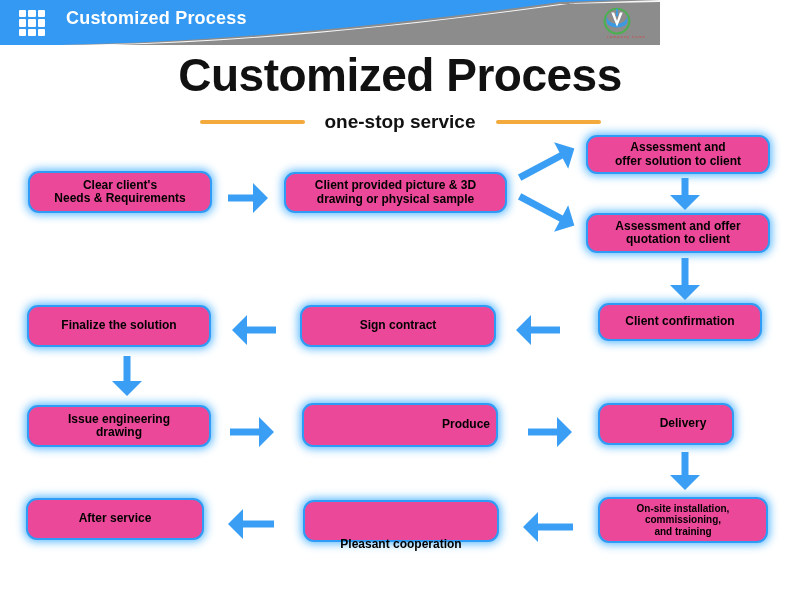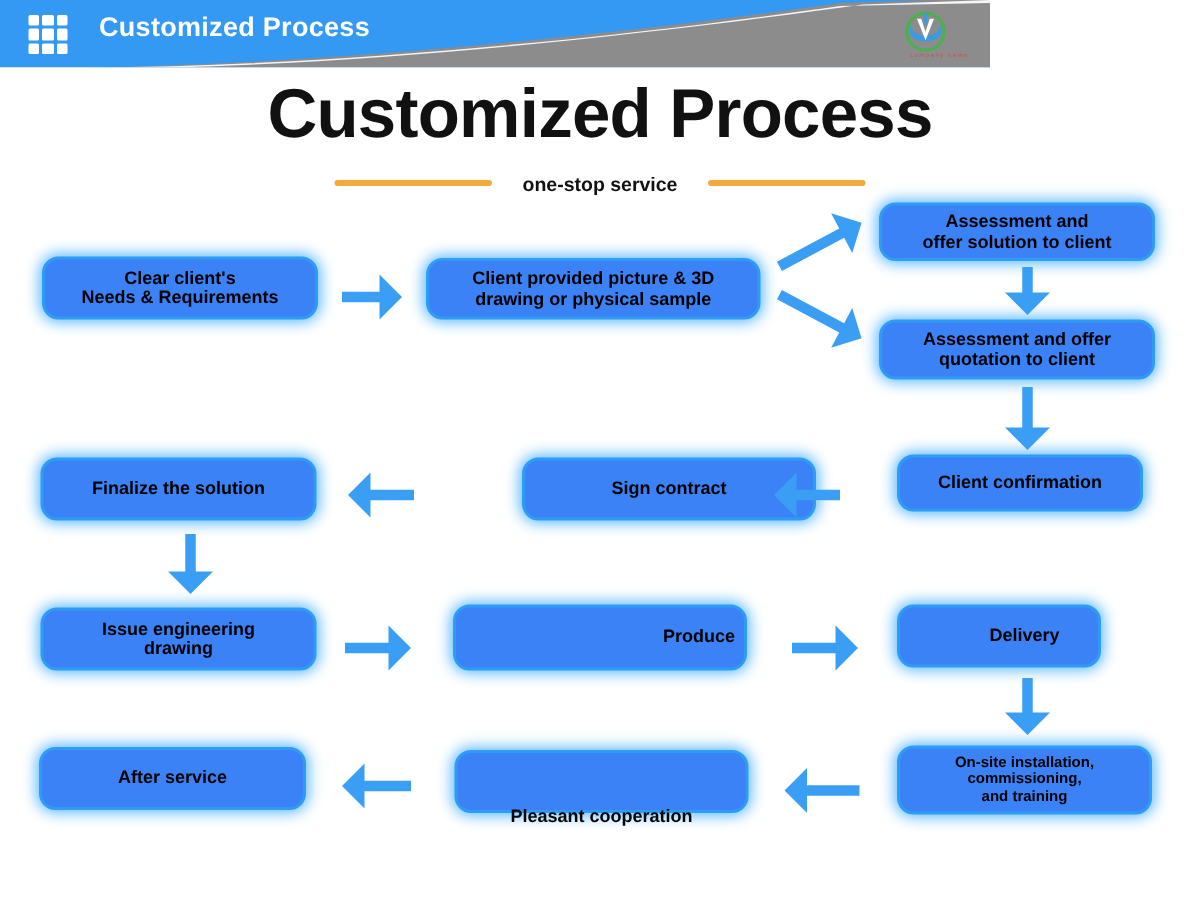--- a/index.html
+++ b/index.html
@@ -40,26 +40,26 @@
   
   #page-title {
     position:absolute; left:0; top:48px; width:800px; text-align:center;
     font-size:46px; font-weight:bold; color:#111111; letter-spacing:-0.5px;
   }
   #subtitle-row {
     position:absolute; left:0; top:109px; width:800px; height:26px;
     display:flex; align-items:center; justify-content:center; gap:20px;
   }
   .rule { width:105px; height:4px; background:#f4a93c; border-radius:2px; }
-  #subtitle-text { font-size:13px; font-weight:bold; color:#111111; white-space:nowrap; }
+  #subtitle-text { font-size:19px; font-weight:bold; color:#111111; white-space:nowrap; }
 
   
   .node {
     position:absolute;
-    background:#3b82f6;
+    background:#ec4899;
     border:2.5px solid #2e9bf5;
     border-radius:11px;
     box-shadow:0 0 9px 2px rgba(68,175,255,.85);
     display:flex; align-items:center; justify-content:center;
     text-align:center;
     font-weight:bold; color:#000000;
     line-height:1.12;
     padding:2px 6px;
   }
 
@@ -121,21 +121,21 @@
       <span style="white-space: pre-line;">Assessment and
 offer solution to client</span>
     </div>
     <div class="node" style="left: 586px; top: 213px; width: 184px; height: 40px; font-size: 12px; border-color: rgb(46, 155, 245); color: rgb(0, 0, 0);">
       <span style="white-space: pre-line;">Assessment and offer
 quotation to client</span>
     </div>
     <div class="node" style="left: 598px; top: 303px; width: 164px; height: 38px; font-size: 12px; border-color: rgb(46, 155, 245); color: rgb(0, 0, 0);">
       <span style="white-space: pre-line;">Client confirmation</span>
     </div>
-    <div class="node" style="left: 300px; top: 305px; width: 196px; height: 42px; font-size: 12px; border-color: rgb(46, 155, 245); color: rgb(0, 0, 0); margin-left: 48px;">
+    <div class="node" style="left: 300px; top: 305px; width: 196px; height: 42px; font-size: 12px; border-color: rgb(46, 155, 245); color: rgb(0, 0, 0);">
       <span style="white-space: pre-line;">Sign contract</span>
     </div>
     <div class="node" style="left: 27px; top: 305px; width: 184px; height: 42px; font-size: 12px; border-color: rgb(46, 155, 245); color: rgb(0, 0, 0);">
       <span style="white-space: pre-line;">Finalize the solution</span>
     </div>
     <div class="node" style="left: 27px; top: 405px; width: 184px; height: 42px; font-size: 12px; border-color: rgb(46, 155, 245); color: rgb(0, 0, 0);">
       <span style="white-space: pre-line;">Issue engineering
 drawing</span>
     </div>
     <div class="node" style="left: 302px; top: 403px; width: 196px; height: 44px; font-size: 12px; border-color: rgb(46, 155, 245); color: rgb(0, 0, 0); justify-content: flex-end;">

